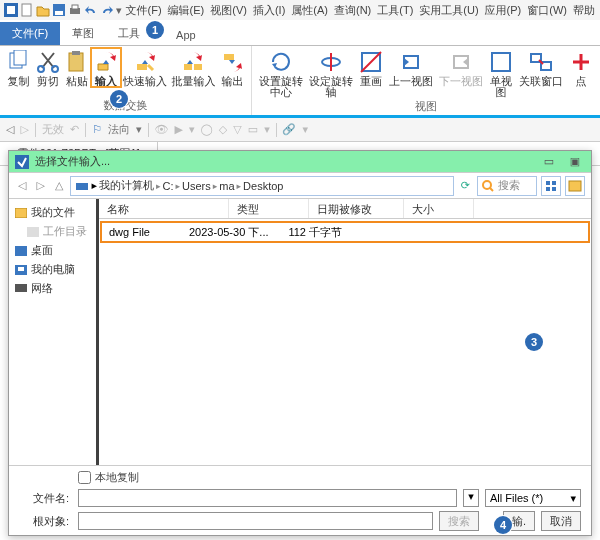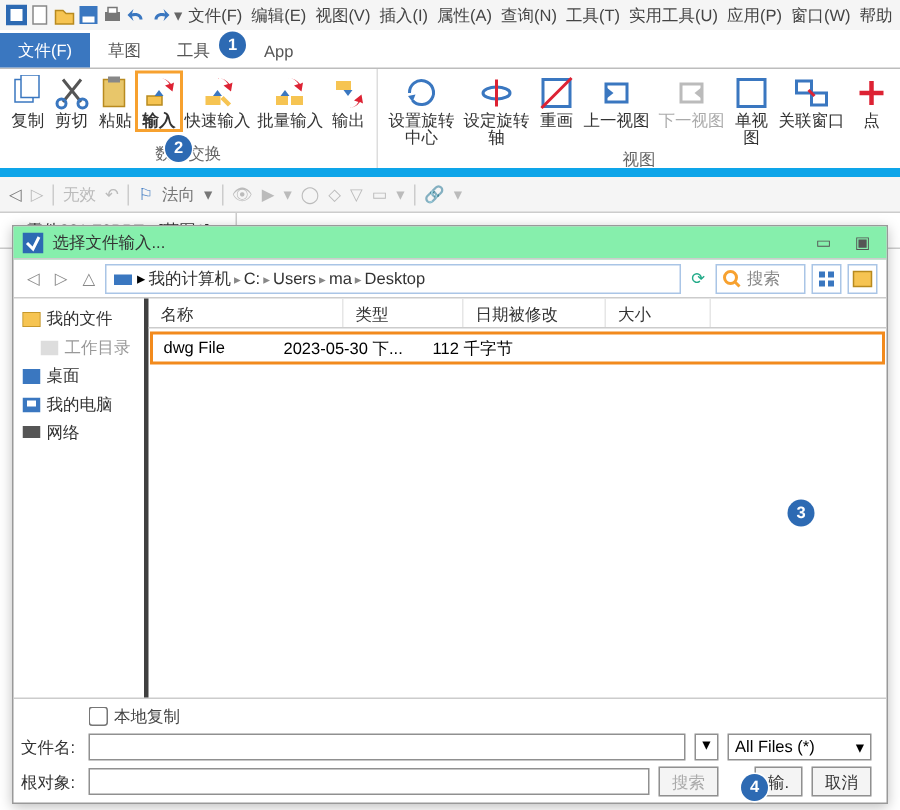--- a/index.html
+++ b/index.html
@@ -9,21 +9,21 @@
   .topmenu .qat { display: flex; gap: 2px; align-items: center; }
   .qat-btn { width: 14px; height: 14px; }
   .topmenu .mitems { display: flex; gap: 6px; align-items: center; color: #444; }
   .topmenu .mitems span { white-space: nowrap; }
 
   .tabbar { height: 26px; background: #fff; display: flex; align-items: flex-end; border-bottom: 1px solid #bdbdbd; }
   .tab { padding: 4px 12px; color: #555; position: relative; }
   .tab.active { background: #3a77c0; color: #fff; }
   .tabbar .badge1 { margin-left: -6px; margin-bottom: 6px; }
 
-  .ribbon { height: 72px; border-bottom: 6px solid #0ea5e9; display: flex; position: relative; }
+  .ribbon { height: 72px; border-bottom: 3px solid #0ea5e9; display: flex; position: relative; }
   .rgroup { height: 100%; display: flex; flex-direction: column; border-right: 1px solid #ddd; padding: 2px 4px 0; }
   .rbtns { display: flex; gap: 0px; align-items: flex-start; flex: 1; }
   .rbtn { width: 32px; display: flex; flex-direction: column; align-items: center; justify-content: flex-start; padding-top: 2px; gap: 2px; color: #333; }
   .rbtn.wide { width: 50px; }
   .rbtn.narrow { width: 30px; }
   .rbtn.dis { color: #aaa; }
   .rbtn .ico { width: 24px; height: 24px; }
   .rbtn .lbl { text-align: center; line-height: 11px; }
   .rgroup .gname { text-align: center; color: #666; font-size: 11px; padding: 1px 0 2px; }
   .highlight { outline: 2px solid #f7a12f; outline-offset: -1px; font-weight: bold; }
@@ -63,21 +63,21 @@
   .colhdr { height: 20px; border-bottom: 1px solid #ccc; display: flex; color: #333; }
   .colhdr div { border-right: 1px solid #e6e6e6; padding: 3px 8px; }
   .c-name { width: 130px; } .c-type { width: 80px; } .c-date { width: 95px; } .c-size { width: 70px; }
   .filelist { flex: 1; padding: 2px 0; position: relative; }
   .row { display: flex; height: 20px; align-items: center; padding: 0 2px; }
   .row.selected { outline: 2px solid #f28a1d; outline-offset: -1px; margin: 1px 2px; }
   .row .cell { padding: 0 6px; }
   .c-name2 { width: 128px; display: flex; align-items: center; gap: 4px; }
   .c-type2 { width: 80px; } .c-date2 { width: 95px; } .c-size2 { width: 70px; text-align: right; }
 
-  .dlg-foot { padding: 4px 10px 4px 2px; display: flex; flex-direction: column; gap: 4px; position: relative; }
+  .dlg-foot { padding: 4px 10px 4px 21px; display: flex; flex-direction: column; gap: 4px; position: relative; }
   .chkrow { display: flex; align-items: center; gap: 4px; padding-left: 48px; color: #444; }
   .inrow { display: flex; align-items: center; gap: 6px; }
   .inrow label { width: 42px; color: #333; text-align: center; }
   .inrow input { flex: 1; height: 18px; border: 1px solid #909090; background: #fff; padding: 0 4px; }
   .filterbox { width: 96px; height: 18px; border: 1px solid #909090; display: flex; align-items: center; justify-content: space-between; padding: 0 4px; }
   .btn { height: 20px; padding: 0 8px; border: 1px solid #909090; background: #f4f4f4; color: #333; display: inline-flex; align-items: center; }
   .btn.dis { color: #aaa; }
 </style>
 </head>
 <body>

